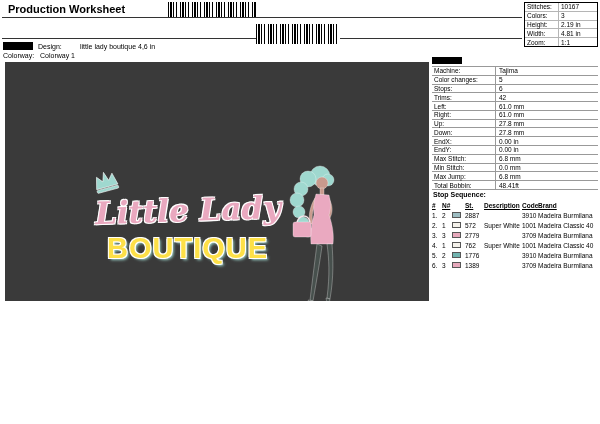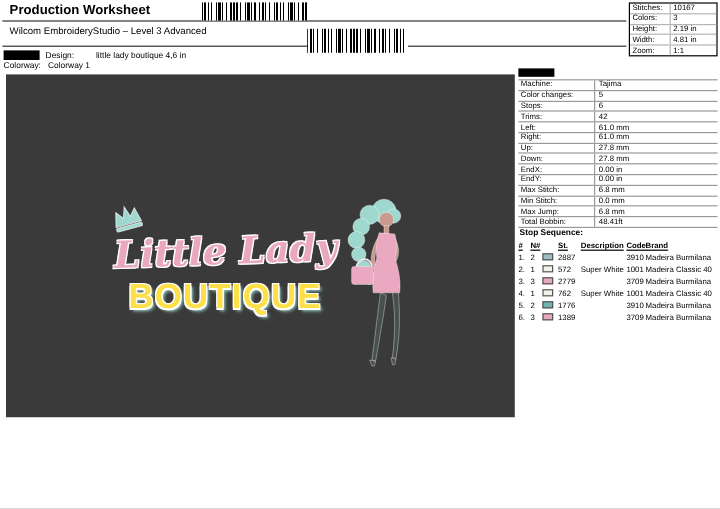--- a/index.html
+++ b/index.html
@@ -1,17 +1,17 @@
 <!DOCTYPE html>
 <html><head>
 <meta charset="utf-8">
 <style>
   * { margin:0; padding:0; box-sizing:border-box; }
   html,body { background:#ffffff; }
-  .page { position:relative; width:600px; height:348px; background:#ffffff;
+  .page { position:relative; width:600px; height:301px; background:#ffffff;
           font-family:"Liberation Sans", sans-serif; color:#000; overflow:hidden; }
 
   
   .title    { position:absolute; left:8px;  top:3px;  font-size:11px; font-weight:bold; }
   .subtitle { position:absolute; left:8px;  top:21px; font-size:8px; }
   .hr1 { position:absolute; left:2px; top:17px; width:520px; border-top:1px solid #333; }
   .hr2 { position:absolute; left:2px; top:38px; width:520px; border-top:1px solid #333; }
 
   .barcode { background:repeating-linear-gradient(90deg,
               #000 0 1px,#fff 1px 2px,#000 2px 4px,#fff 4px 5px,
@@ -75,21 +75,20 @@
   .footer span { position:absolute; top:3px; }
   .f-created { left:6px; } .f-saved { left:146px; } .f-printed { left:372px; } .f-page { right:6px; }
 </style>
 </head>
 <body>
 
 <div class="page">
 
   <div class="title">Production Worksheet</div>
   <div class="hr1"></div>
-  <div class="subtitle">Wilcom EmbroideryStudio – Level 3 Advanced</div>
   <div class="hr2"></div>
   <div class="barcode barcode1"></div>
   <div class="barcode barcode2"></div>
 
   <div class="summary">
     <div class="row">
       <div class="lbl">Stitches:</div>
       <div class="val">10167</div>
     </div>
     <div class="row">

